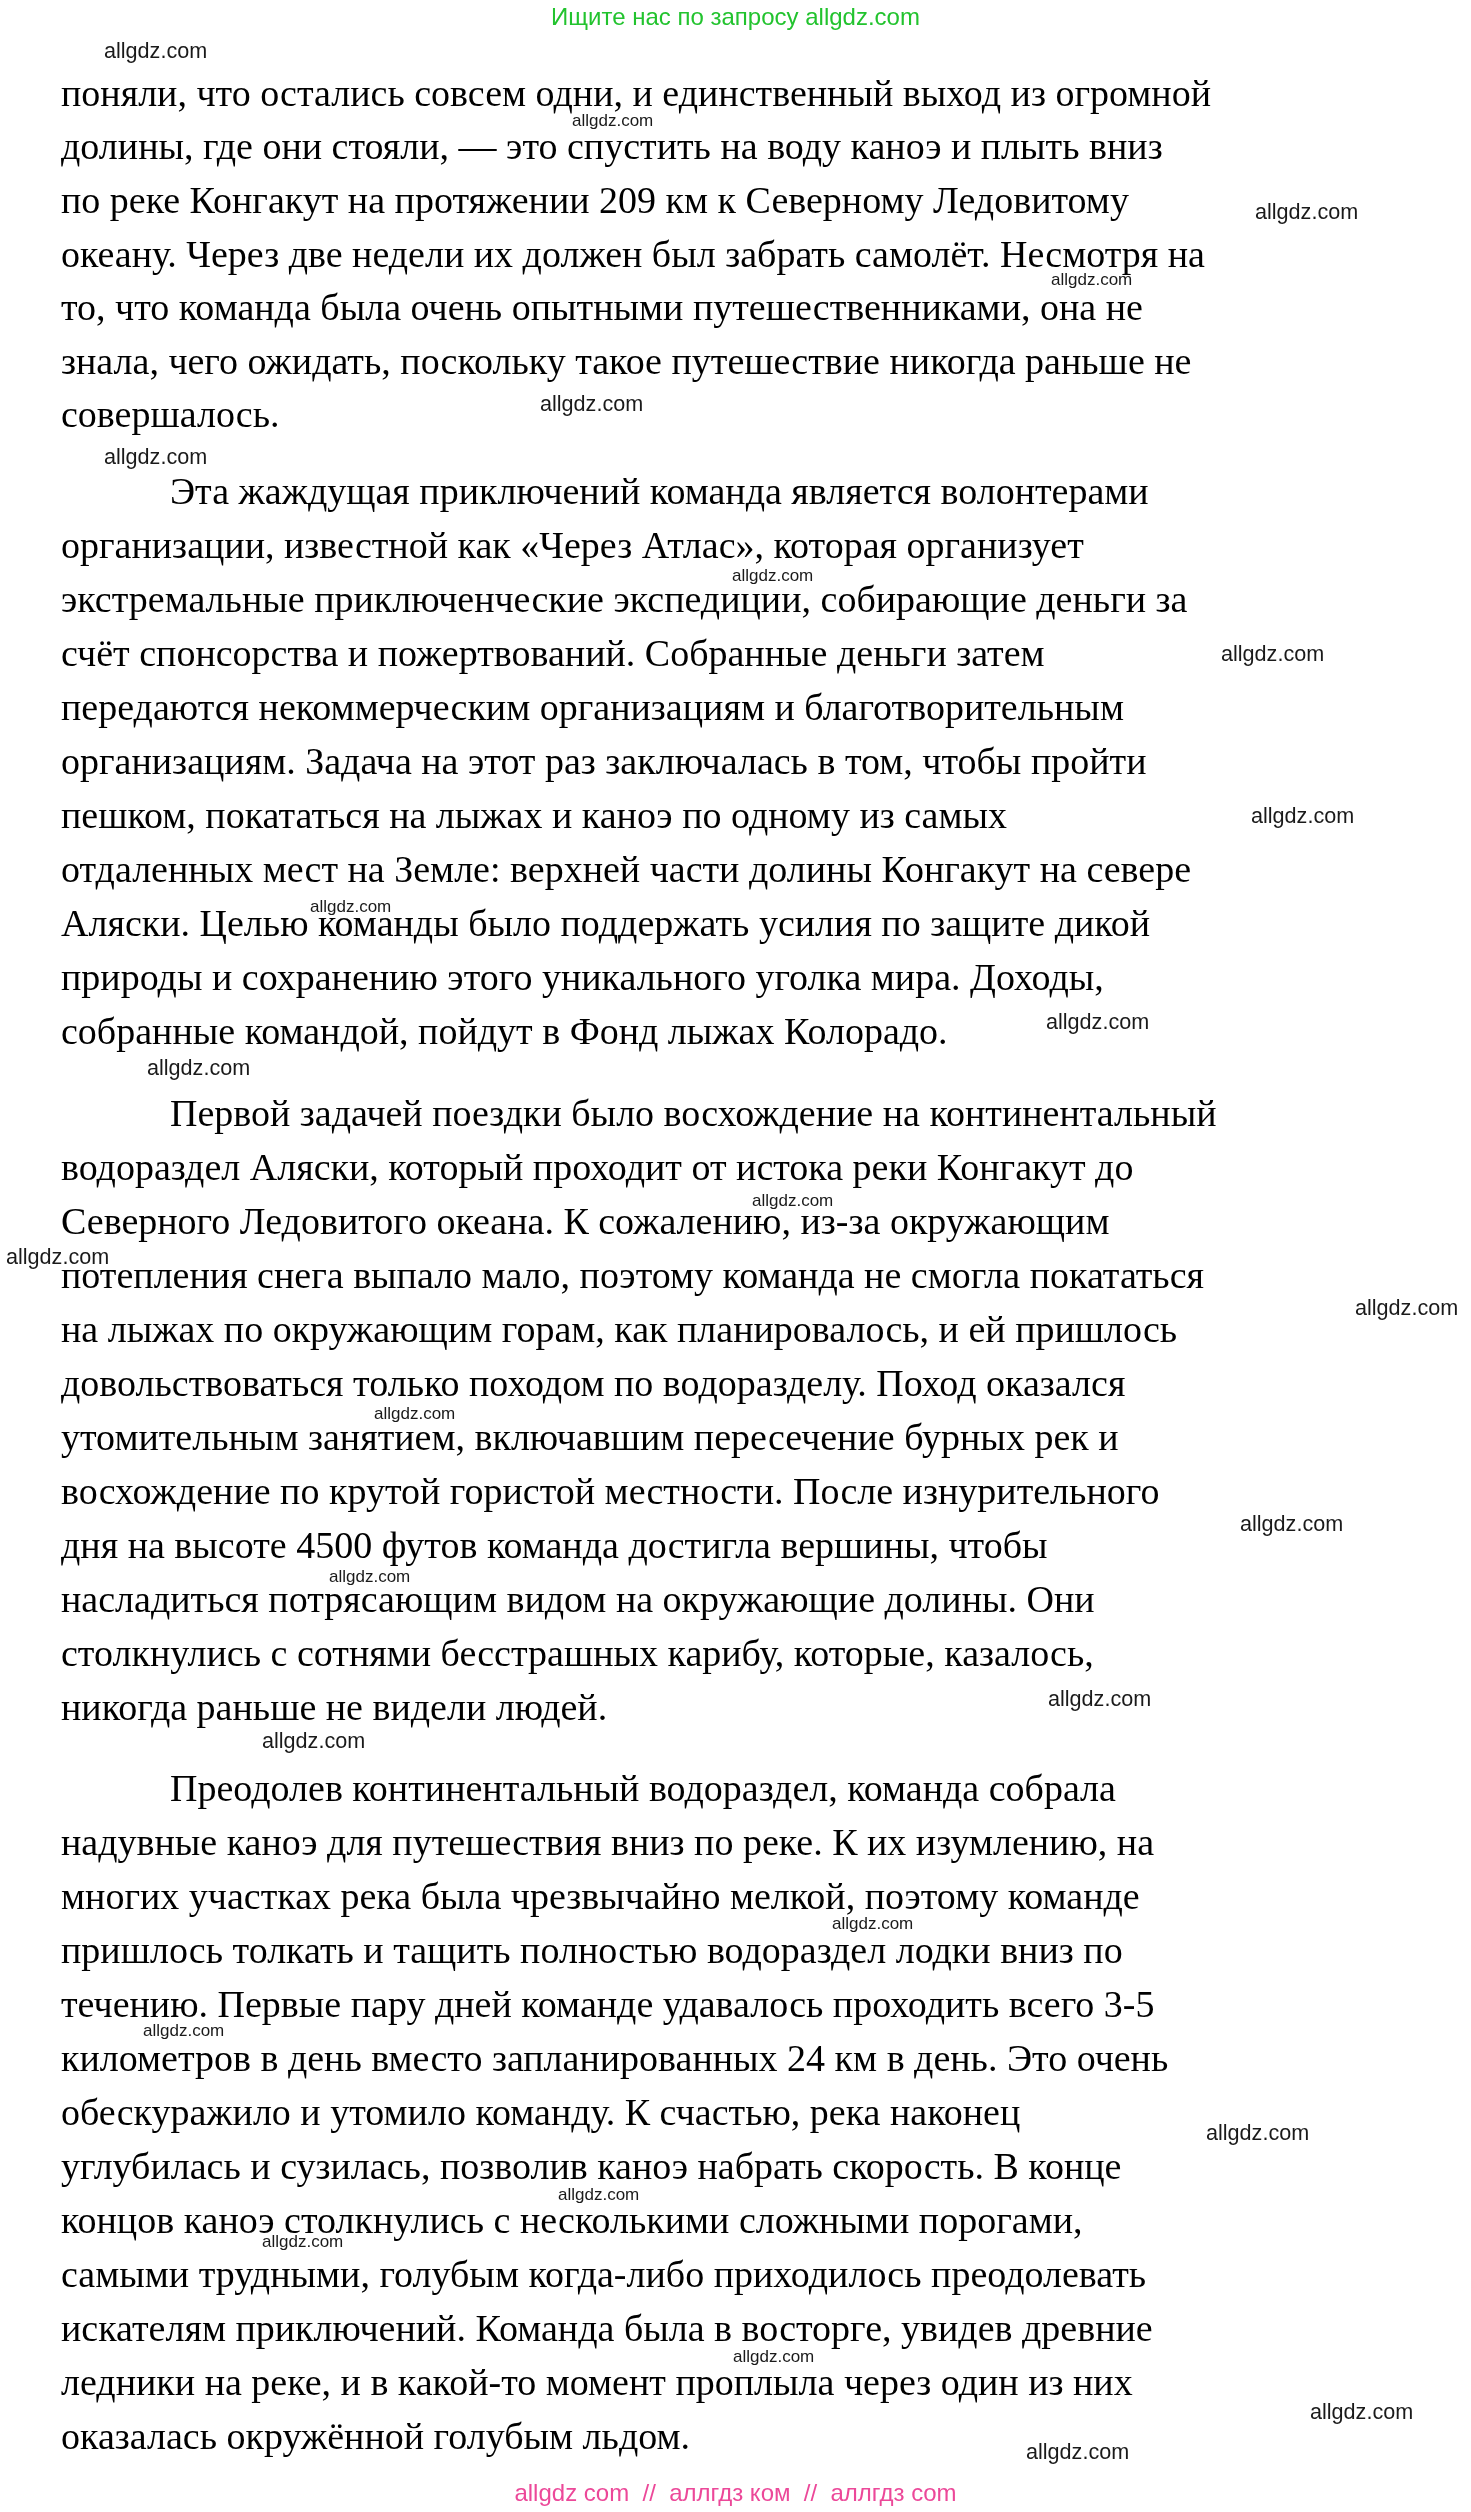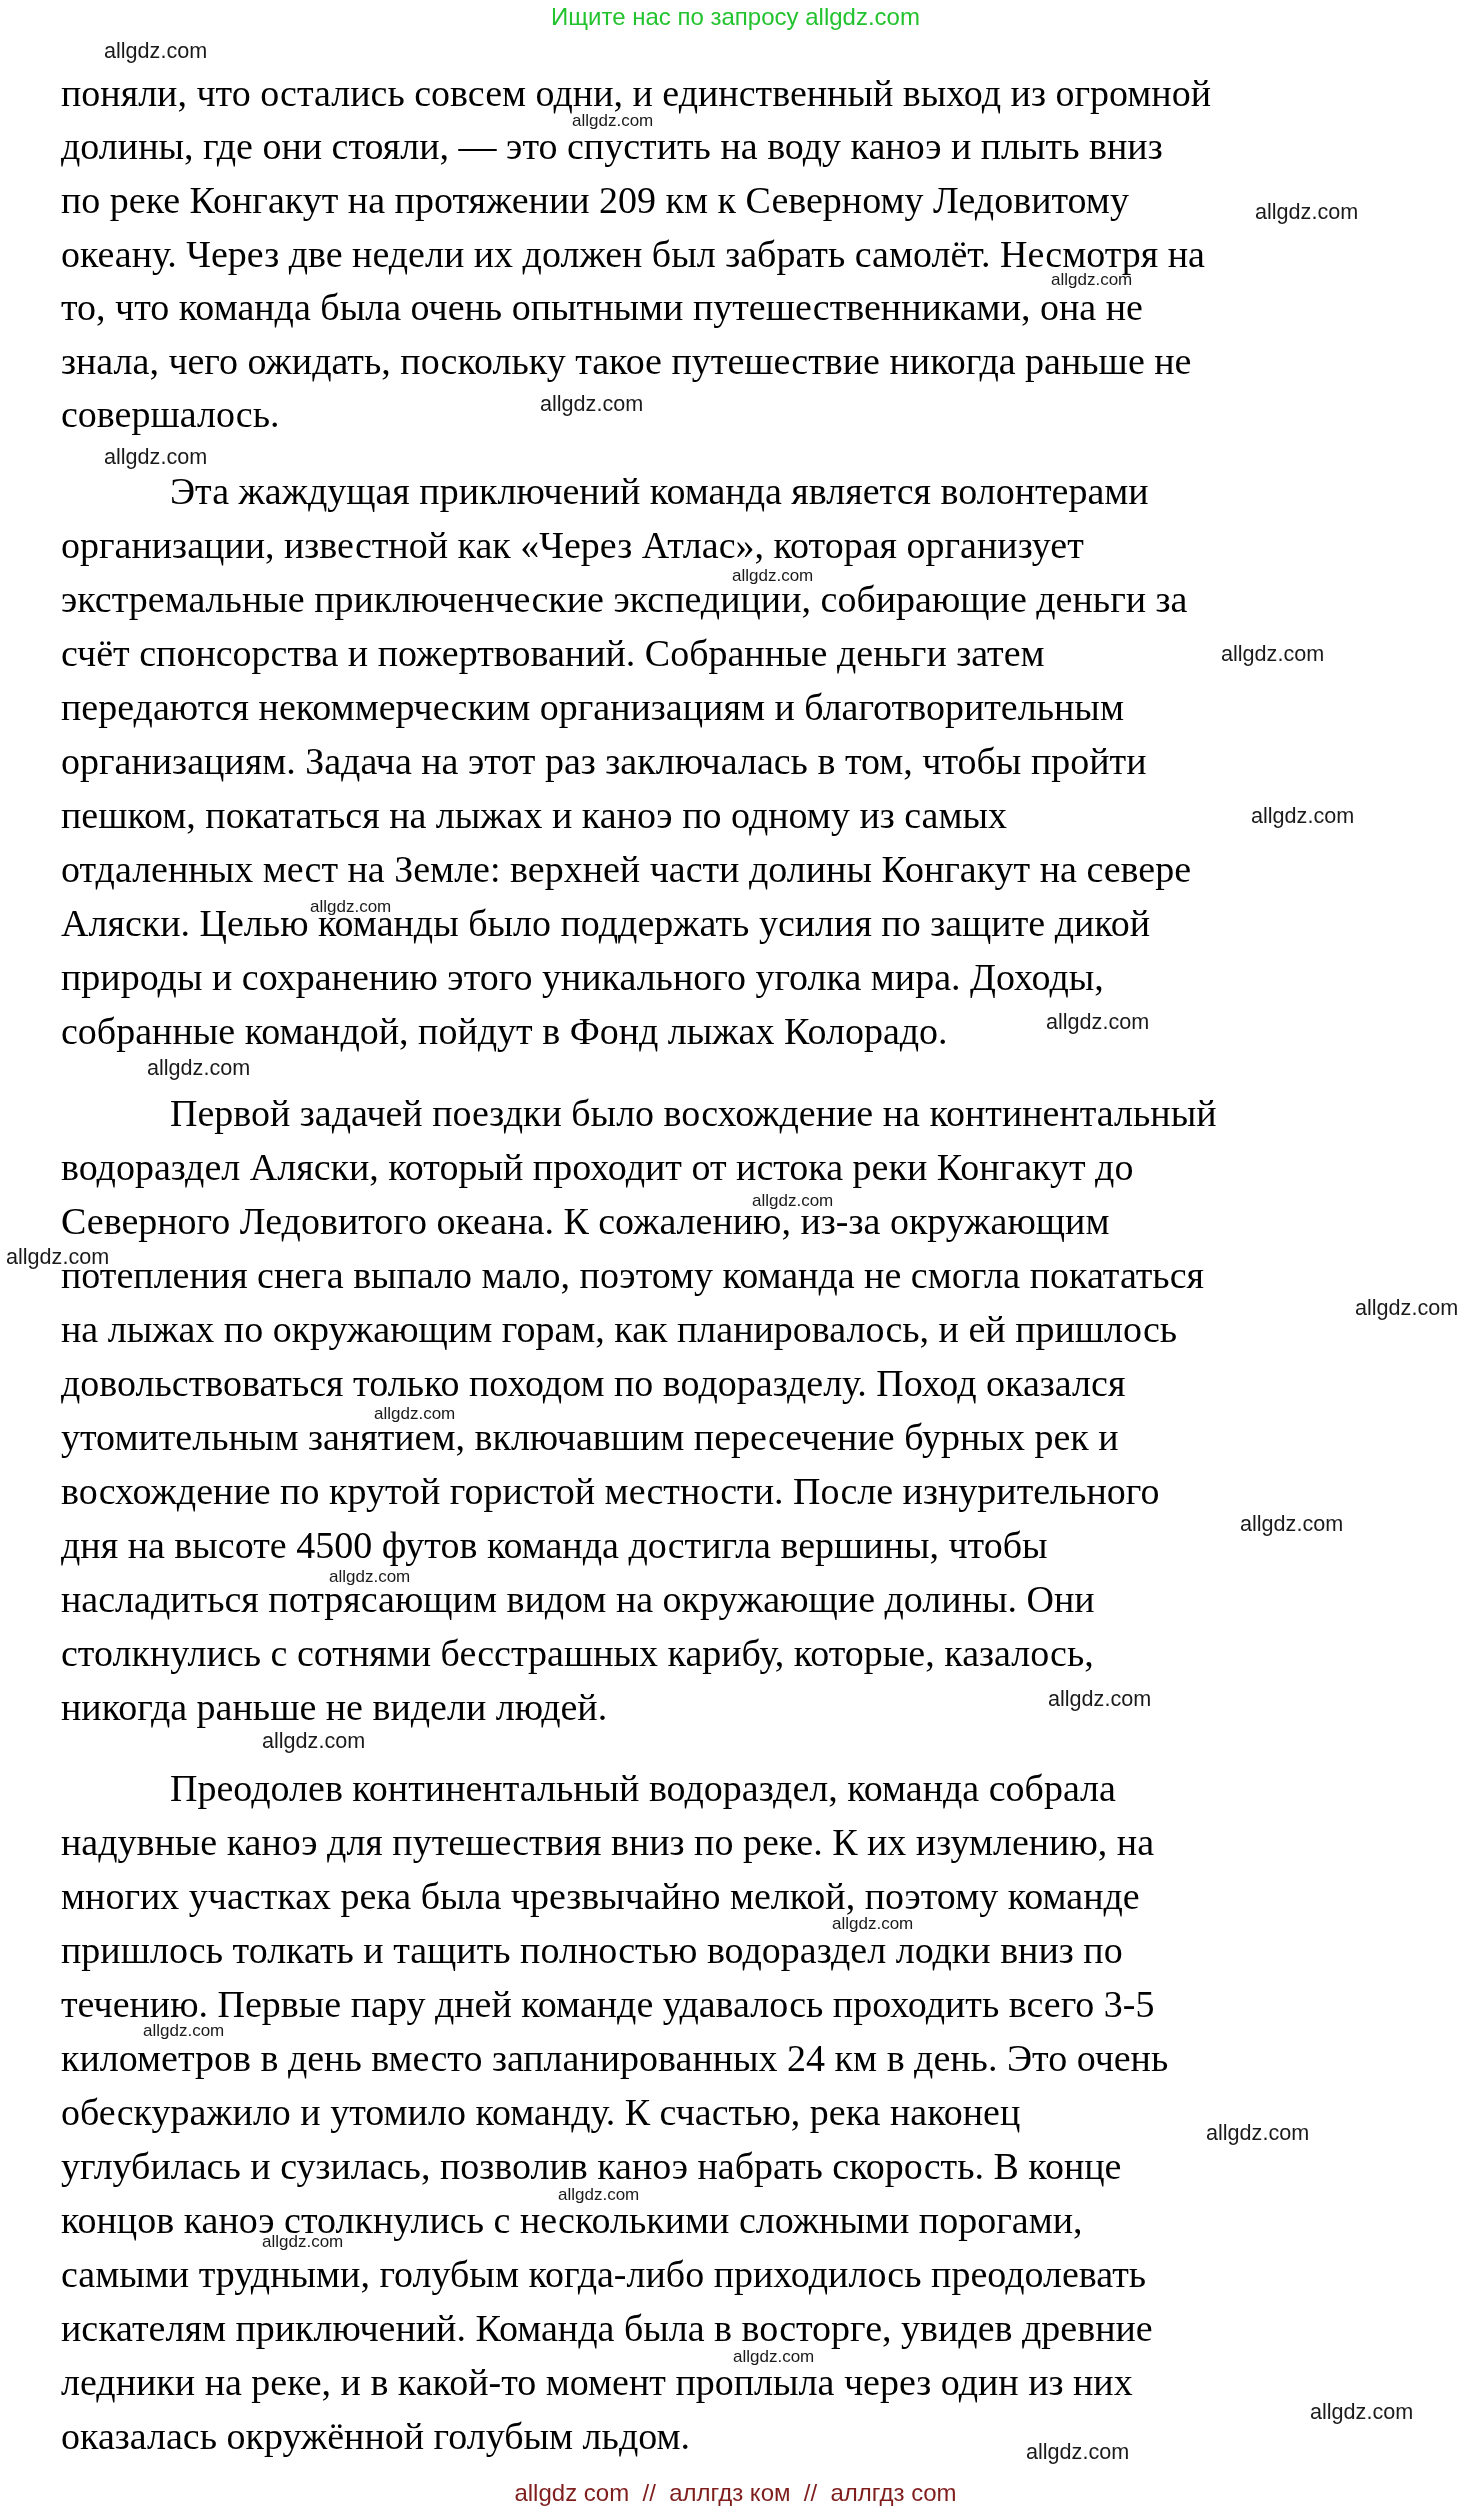--- a/index.html
+++ b/index.html
@@ -6,21 +6,21 @@
     body { width: 1471px; height: 2512px; position: relative; overflow: hidden; }
     .page { position: absolute; left: 0; top: 0; width: 1471px; height: 1920px; background: #fff; }
     .header-banner {
       position: absolute; left: 0; top: 0; width: 1471px; height: 33px;
       text-align: center; line-height: 33px;
       font-family: "Liberation Sans", sans-serif; font-size: 24px; color: #22c32e;
     }
     .footer-banner {
       position: absolute; left: 0; top: 2474px; width: 1471px; height: 37px;
       text-align: center; line-height: 37px;
-      font-family: "Liberation Sans", sans-serif; font-size: 24px; color: #7f1d1d;
+      font-family: "Liberation Sans", sans-serif; font-size: 24px; color: #ec4899;
       white-space: pre;
     }
     .line {
       position: absolute; left: 61px;
       font-family: "Liberation Serif", serif; font-size: 38px; line-height: 45px;
       color: #000; white-space: nowrap;
     }
     .wm {
       position: absolute;
       font-family: "Liberation Sans", sans-serif; font-size: 21.6px; color: #1a1a1a;

